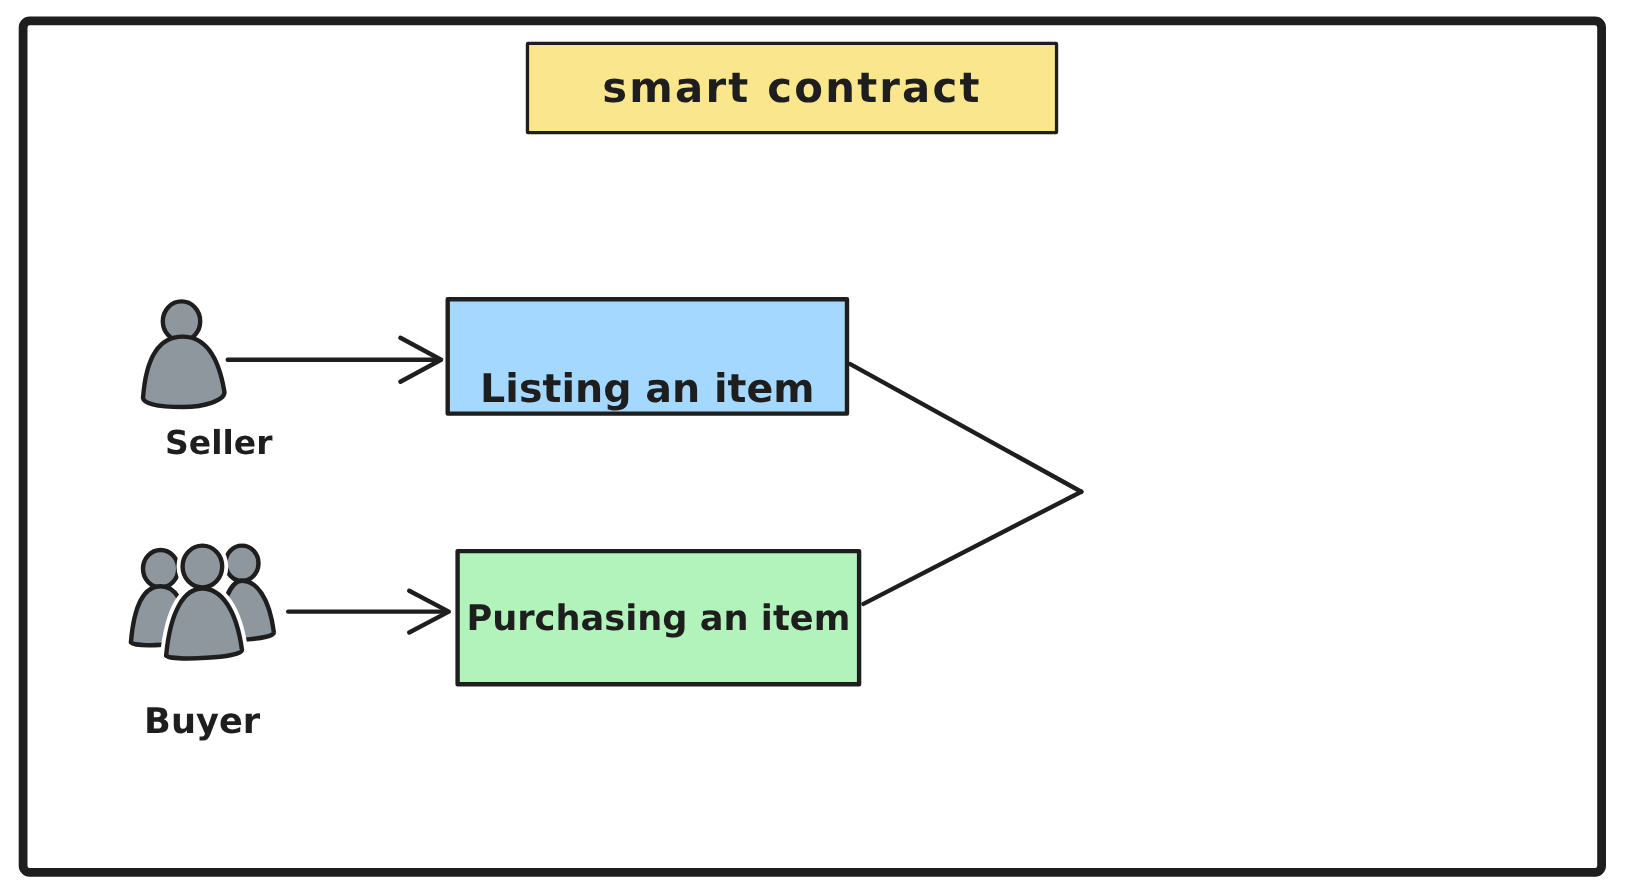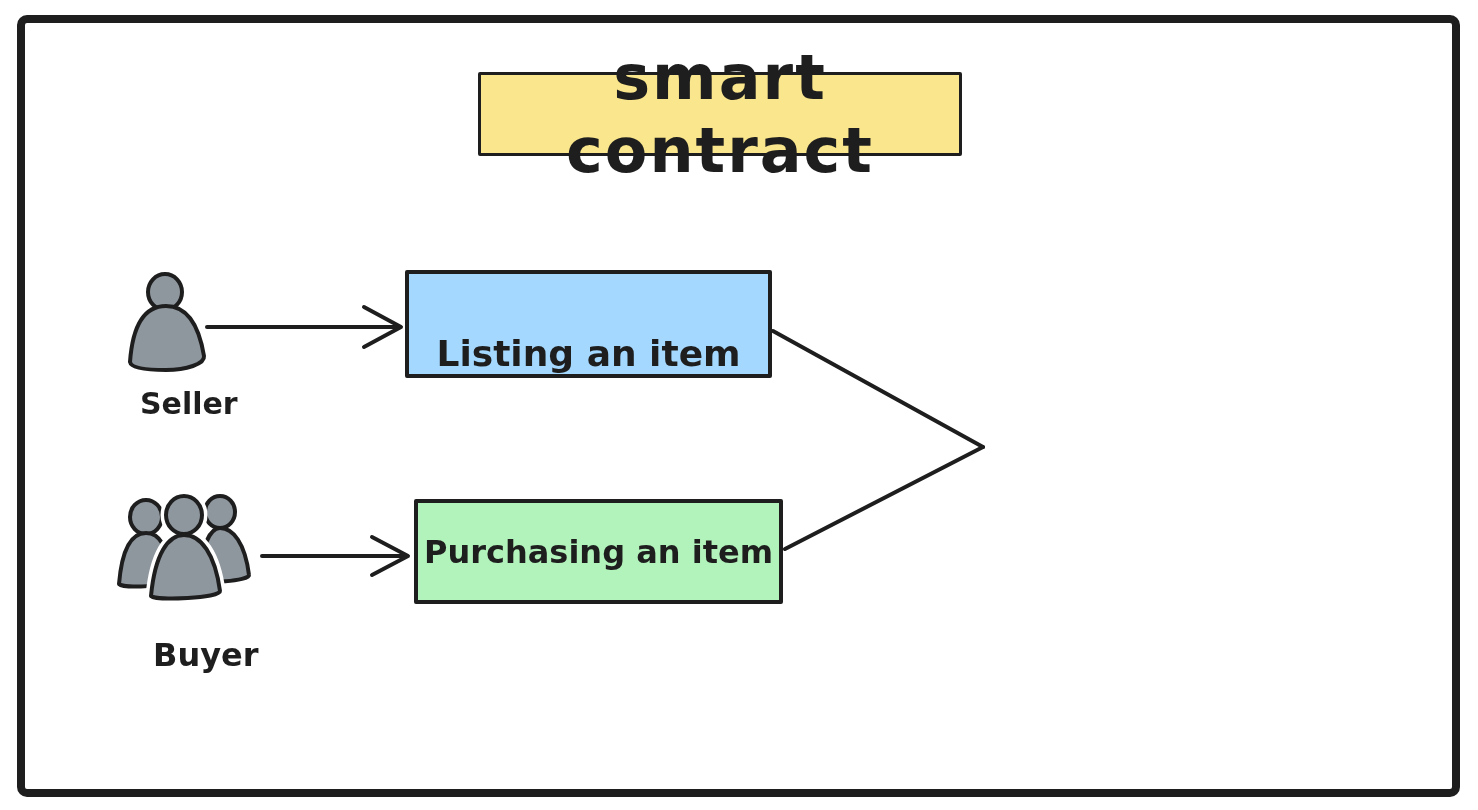--- a/index.html
+++ b/index.html
@@ -25,47 +25,46 @@
   .node{
     position:absolute;
     box-sizing:border-box;
     border:4px solid #1e1e1e;
     border-radius:2px;
     display:flex;align-items:center;justify-content:center;
     text-align:center;
   }
   .node-title{
     left:478px;top:38px;width:484px;height:84px;
-    font-size:62px;font-weight:bold;letter-spacing:2px;
+    font-size:38px;font-weight:bold;letter-spacing:2px;
     border-width:3px;
-    margin-top:34px;
   }
   .node-listing{
     left:405px;top:270px;width:367px;height:108px;
     font-size:36px;font-weight:600;
   }
   .node-purchasing{
-    left:414px;top:499px;width:369px;height:105px;
+    left:414px;top:499px;width:369px;height:125px;
     font-size:32px;font-weight:600;
   }
   .node-transferring{
     left:982px;top:391px;width:366px;height:106px;
     font-size:30px;font-weight:600;
   }
   .node-transferring .multiline{
     white-space:pre-line;
     text-align:left;
     line-height:1.4;
   }
   .actor-label{
     position:absolute;
     font-size:30px;font-weight:600;
   }
-  .label-seller{left:140px;top:386px;}
-  .label-buyer{left:153px;top:636px;font-size:32px;}
+  .label-seller{left:150px;top:386px;}
+  .label-buyer{left:131px;top:636px;font-size:32px;}
   .ink{stroke:#1e1e1e;fill:none;stroke-linecap:round;stroke-linejoin:round;}
   .ink-line{stroke-width:4;}
   .shape{stroke:#1e1e1e;stroke-width:4;stroke-linejoin:round;}
   .casing{stroke:#ffffff;stroke-width:11;fill:#ffffff;}
 </style>
 </head>
 <body>
 
 <div class="stage">
 

